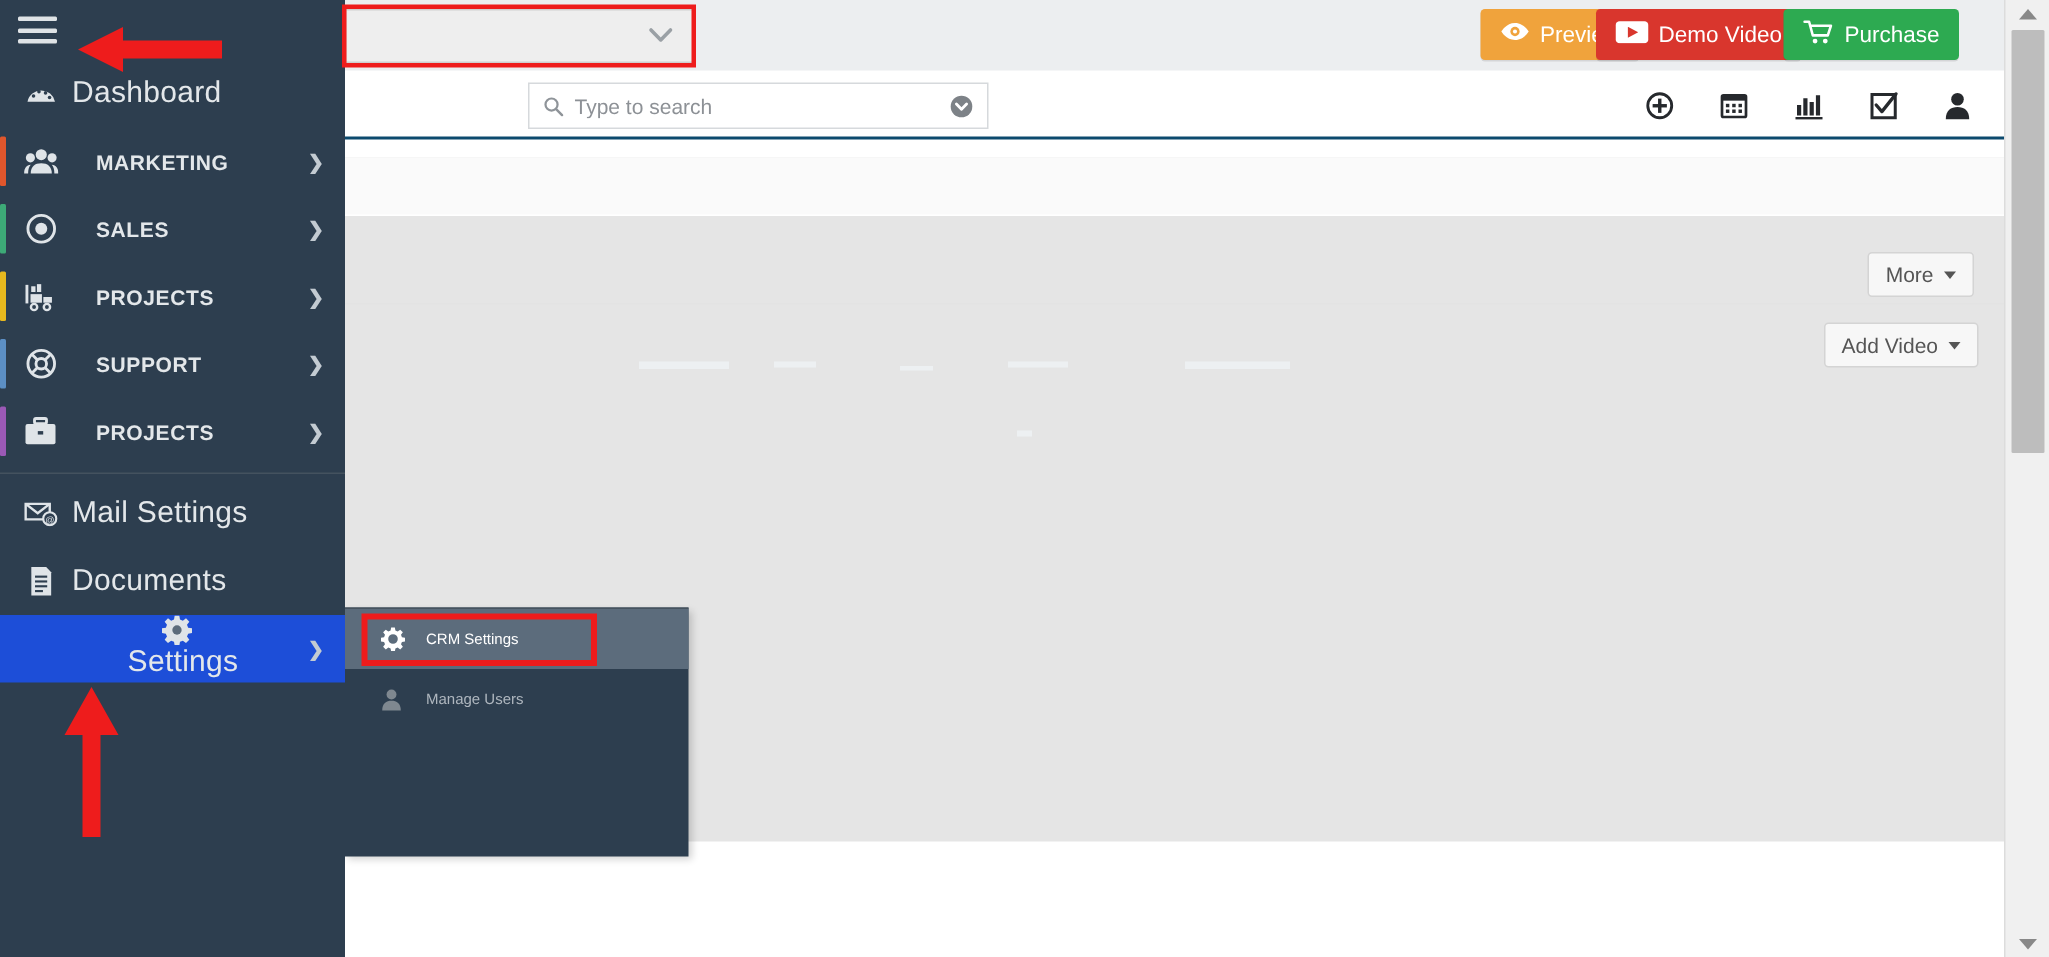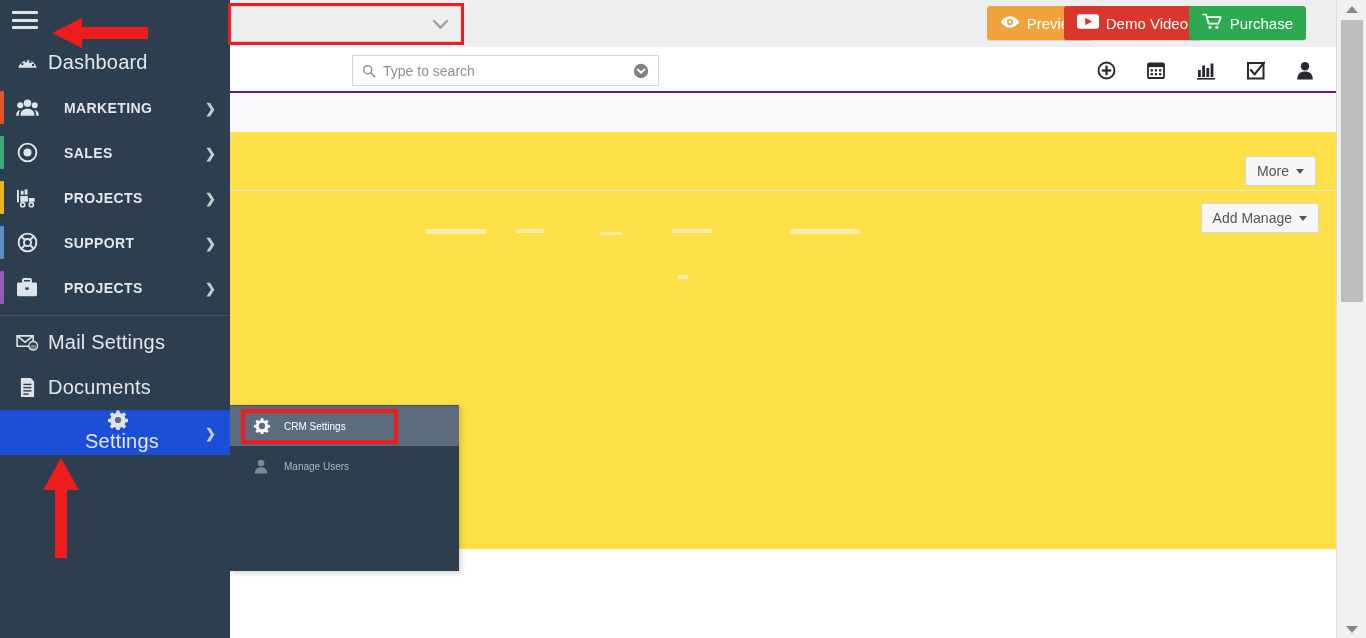--- a/index.html
+++ b/index.html
@@ -92,21 +92,21 @@
   }
   #btn-preview { right: 243px; background: #f0a33c; }
   #btn-demo    { right: 135px; background: #d9362d; }
   #btn-purchase{ right: 30px;  background: #2daa51; text-align: center; }
 
   
   #searchrow {
     position: absolute; left: 230px; top: 47px;
     width: 1106px; height: 46px;
     background: #ffffff;
-    border-bottom: 2px solid #701a75;
+    border-bottom: 2px solid #0c4a6e;
     z-index: 9;
   }
   #search-box {
     position: absolute; left: 122px; top: 8px;
     width: 307px; height: 31px;
     border: 1px solid #d6d9dc; background: #fff;
     display: flex; align-items: center; padding: 0 9px;
   }
   #search-box .sicon { color: #8f9499; font-size: 13px; margin-right: 7px; display:flex; }
   #search-input {
@@ -117,23 +117,23 @@
   #search-input::placeholder { color: #8d9196; }
   #search-box .dcircle { display:flex; color:#7d8287; }
   #topicons {
     position: absolute; right: 22px; top: 0; height: 46px;
     display: flex; align-items: center; gap: 30px;
   }
   #topicons .ti { color: #2b2f33; cursor: pointer; display: flex; }
 
   
   #content {
-    position: absolute; left: 230px; top: 93px;
+    position: absolute; left: 230px; top: 105px;
     width: 1106px; height: 456px;
-    background: #fde047;
+    background: #e5e5e5;
     z-index: 5;
   }
   #crumb-band {
     position: absolute; left: 0; top: 0; width: 1106px; height: 39px;
     background: #fafafa; border-bottom: 1px solid #ffffff;
   }
   #more-btn {
     position: absolute; right: 20px; top: 63px;
     padding: 6px 11px; font-size: 14px; color: #555;
     border: 1px solid #d4d4d4; background: #f7f7f7; border-radius: 3px;
@@ -192,21 +192,21 @@
     <div class="ghost" style="left:442px;top:136px;width:40px;height:4px;"></div>
     <div class="ghost" style="left:560px;top:136px;width:70px;height:5px;"></div>
     <div class="ghost" style="left:448px;top:182px;width:10px;height:4px;"></div>
 
     <div id="more-btn">
       <span>More</span>
       <span class="caret"></span>
     </div>
     <div id="toolbar-sep"></div>
     <div id="addwidget-btn">
-      <span>Add Manage</span>
+      <span>Add Video</span>
       <span class="caret"></span>
     </div>
   </div>
 
   <div id="searchrow">
     <div id="search-box">
       <span class="sicon">
         <svg width="14" height="14" viewBox="0 0 16 16">
             <circle cx="6.5" cy="6.5" r="4.6" fill="none" stroke="#8f9499" stroke-width="1.7"></circle>
             <line x1="10" y1="10" x2="14.5" y2="14.5" stroke="#8f9499" stroke-width="1.9" stroke-linecap="round"></line>

